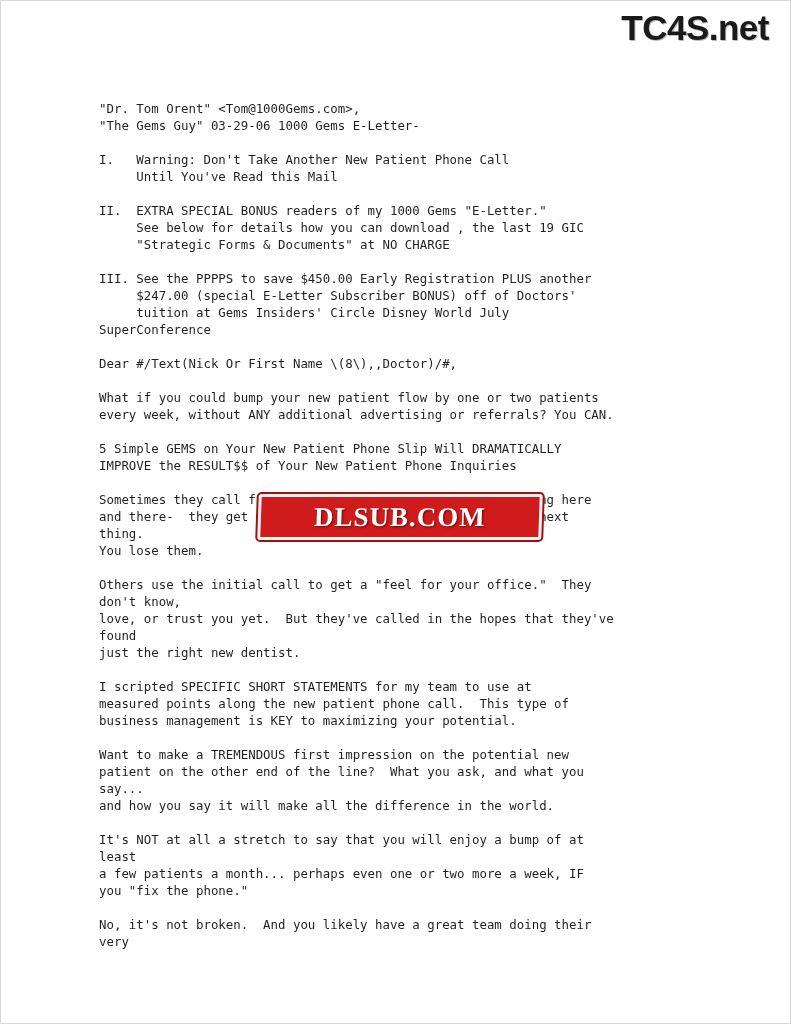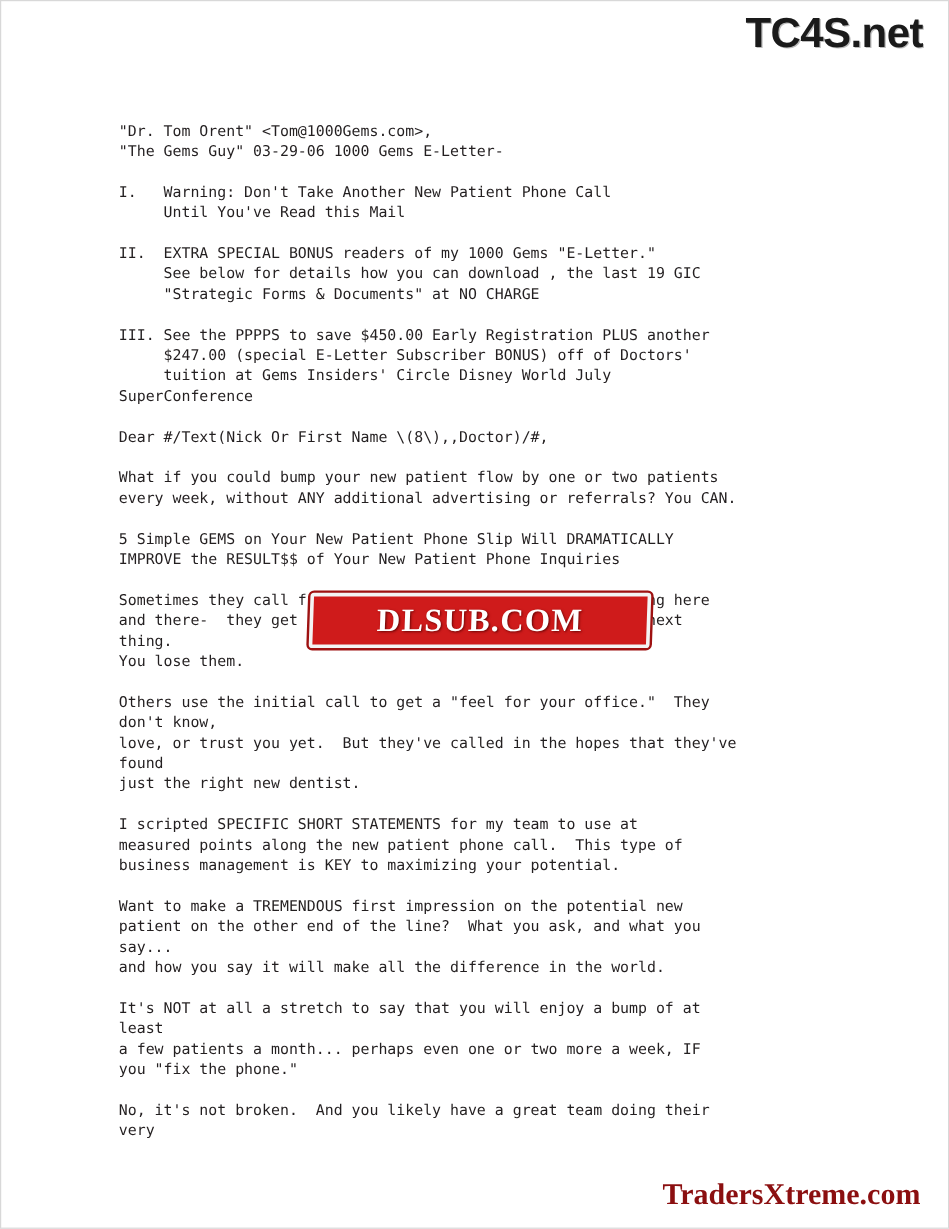--- a/index.html
+++ b/index.html
@@ -138,16 +138,15 @@
 a few patients a month... perhaps even one or two more a week, IF
 you "fix the phone."
 
 No, it's not broken.  And you likely have a great team doing their
 very</pre>
 
   <div class="watermark">
     <span>DLSUB.COM</span>
   </div>
 
-  <div class="brand-bottom">TradersXtreme.com</div>
 
   <div class="page-border"></div>
 </div>
 
 </body></html>

